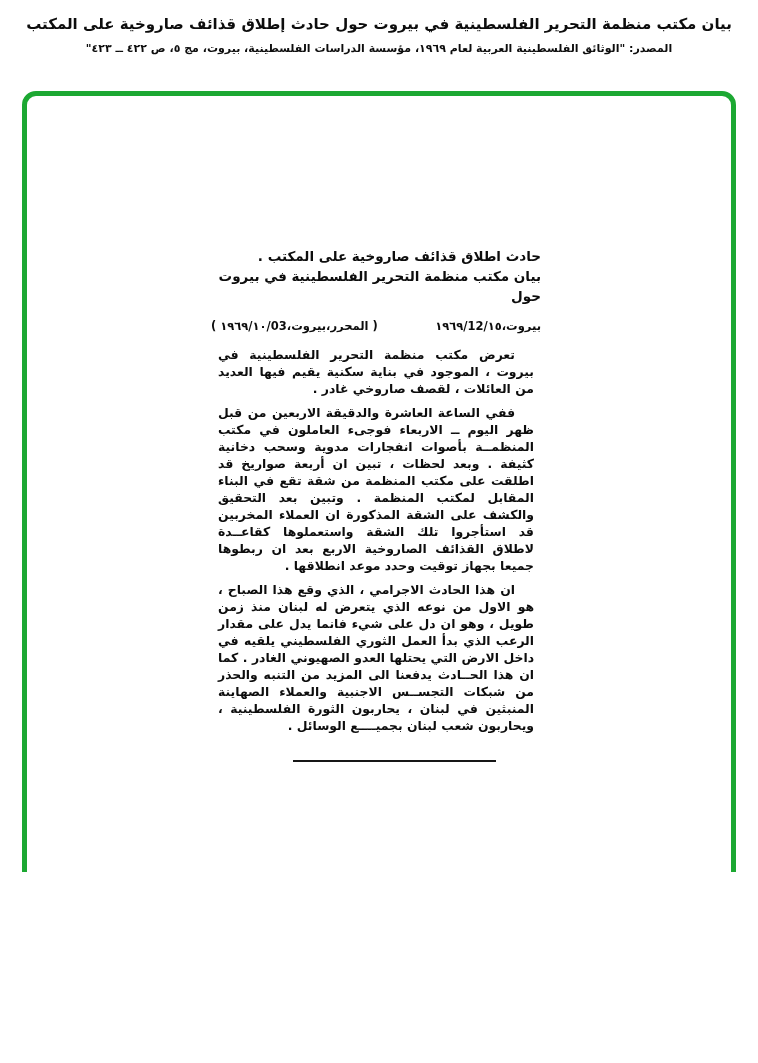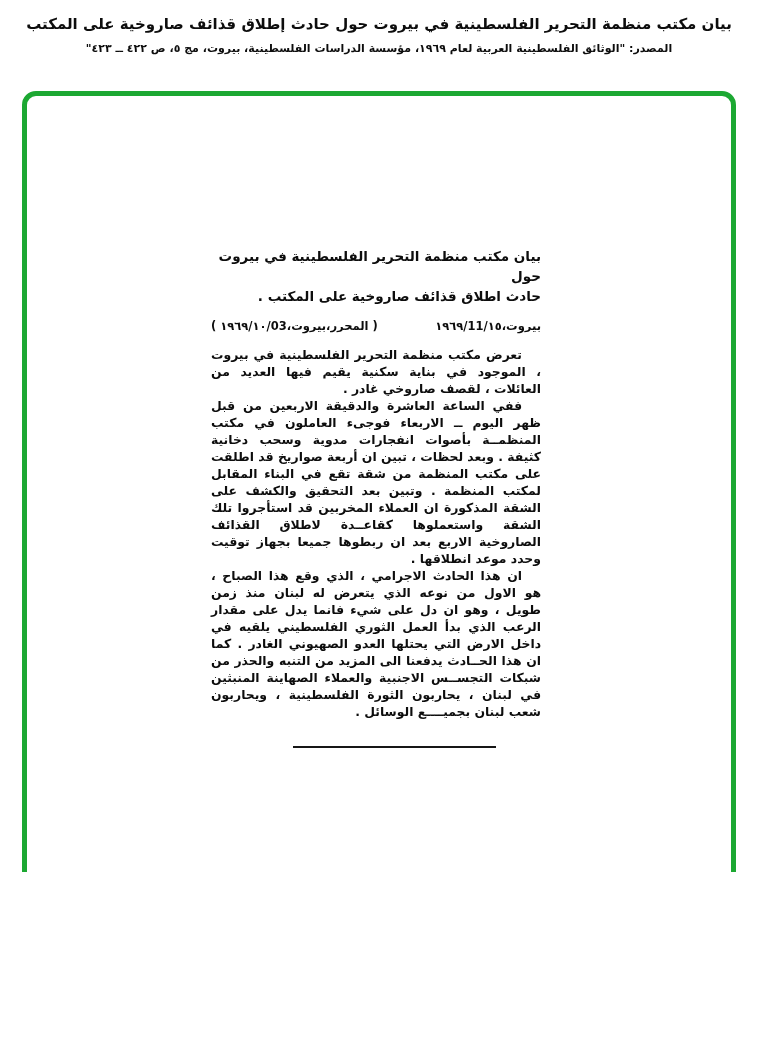--- a/index.html
+++ b/index.html
@@ -32,21 +32,21 @@
     font-size:13.5px; line-height:20px;
     text-align:right; margin:0 0 13px 0;
   }
   .dateline {
     display:flex; justify-content:space-between; align-items:baseline;
     font-size:11.5px; margin-bottom:13px; white-space:nowrap;
   }
   .column p {
     font-size:12.4px; line-height:17px;
     text-align:justify; text-align-last:right;
-    margin:0; text-indent:19px;
+    margin:7px; text-indent:19px;
   }
   .end-rule {
     height:2px; background:#161616;
     width:203px; margin:26px 45px 0 auto;
   }
 </style>
 </head>
 <body>
 
 <div class="page">
@@ -54,26 +54,26 @@
   <div class="hdr">
     <div class="hdr-title">بيان مكتب منظمة التحرير الفلسطينية في بيروت حول حادث إطلاق قذائف صاروخية على المكتب</div>
     <div class="hdr-source">المصدر: "الوثائق الفلسطينية العربية لعام ١٩٦٩، مؤسسة الدراسات الفلسطينية، بيروت، مج ٥، ص ٤٢٢ ــ ٤٢٣"</div>
   </div>
 
   <div class="frame" style="border-color: rgb(28, 168, 50);"></div>
 
   <div class="column">
 
     <div class="doc-title">
+      <div>حادث اطلاق قذائف صاروخية على المكتب .</div>
       <div>بيان مكتب منظمة التحرير الفلسطينية في بيروت حول</div>
-      <div>حادث اطلاق قذائف صاروخية على المكتب .</div>
     </div>
 
     <div class="dateline">
-      <span>بيروت،١٩٦٩/11/١٥</span>
+      <span>بيروت،١٩٦٩/12/١٥</span>
       <span>( المحرر،بيروت،١٩٦٩/١٠/03 )</span>
     </div>
 
     <p>تعرض مكتب منظمة التحرير الفلسطينية في بيروت ، الموجود في بناية سكنية يقيم فيها العديد من العائلات ، لقصف صاروخي غادر .</p>
     <p>ففي الساعة العاشرة والدقيقة الاربعين من قبل ظهر اليوم ــ الاربعاء فوجىء العاملون في مكتب المنظمــة بأصوات انفجارات مدوية وسحب دخانية كثيفة . وبعد لحظات ، تبين ان أربعة صواريخ قد اطلقت على مكتب المنظمة من شقة تقع في البناء المقابل لمكتب المنظمة . وتبين بعد التحقيق والكشف على الشقة المذكورة ان العملاء المخربين قد استأجروا تلك الشقة واستعملوها كقاعــدة لاطلاق القذائف الصاروخية الاربع بعد ان ربطوها جميعا بجهاز توقيت وحدد موعد انطلاقها .</p>
     <p>ان هذا الحادث الاجرامي ، الذي وقع هذا الصباح ، هو الاول من نوعه الذي يتعرض له لبنان منذ زمن طويل ، وهو ان دل على شيء فانما يدل على مقدار الرعب الذي بدأ العمل الثوري الفلسطيني يلقيه في داخل الارض التي يحتلها العدو الصهيوني الغادر . كما ان هذا الحــادث يدفعنا الى المزيد من التنبه والحذر من شبكات التجســس الاجنبية والعملاء الصهاينة المنبثين في لبنان ، يحاربون الثورة الفلسطينية ، ويحاربون شعب لبنان بجميــــع الوسائل .</p>
 
     <div class="end-rule"></div>
 
   </div>

